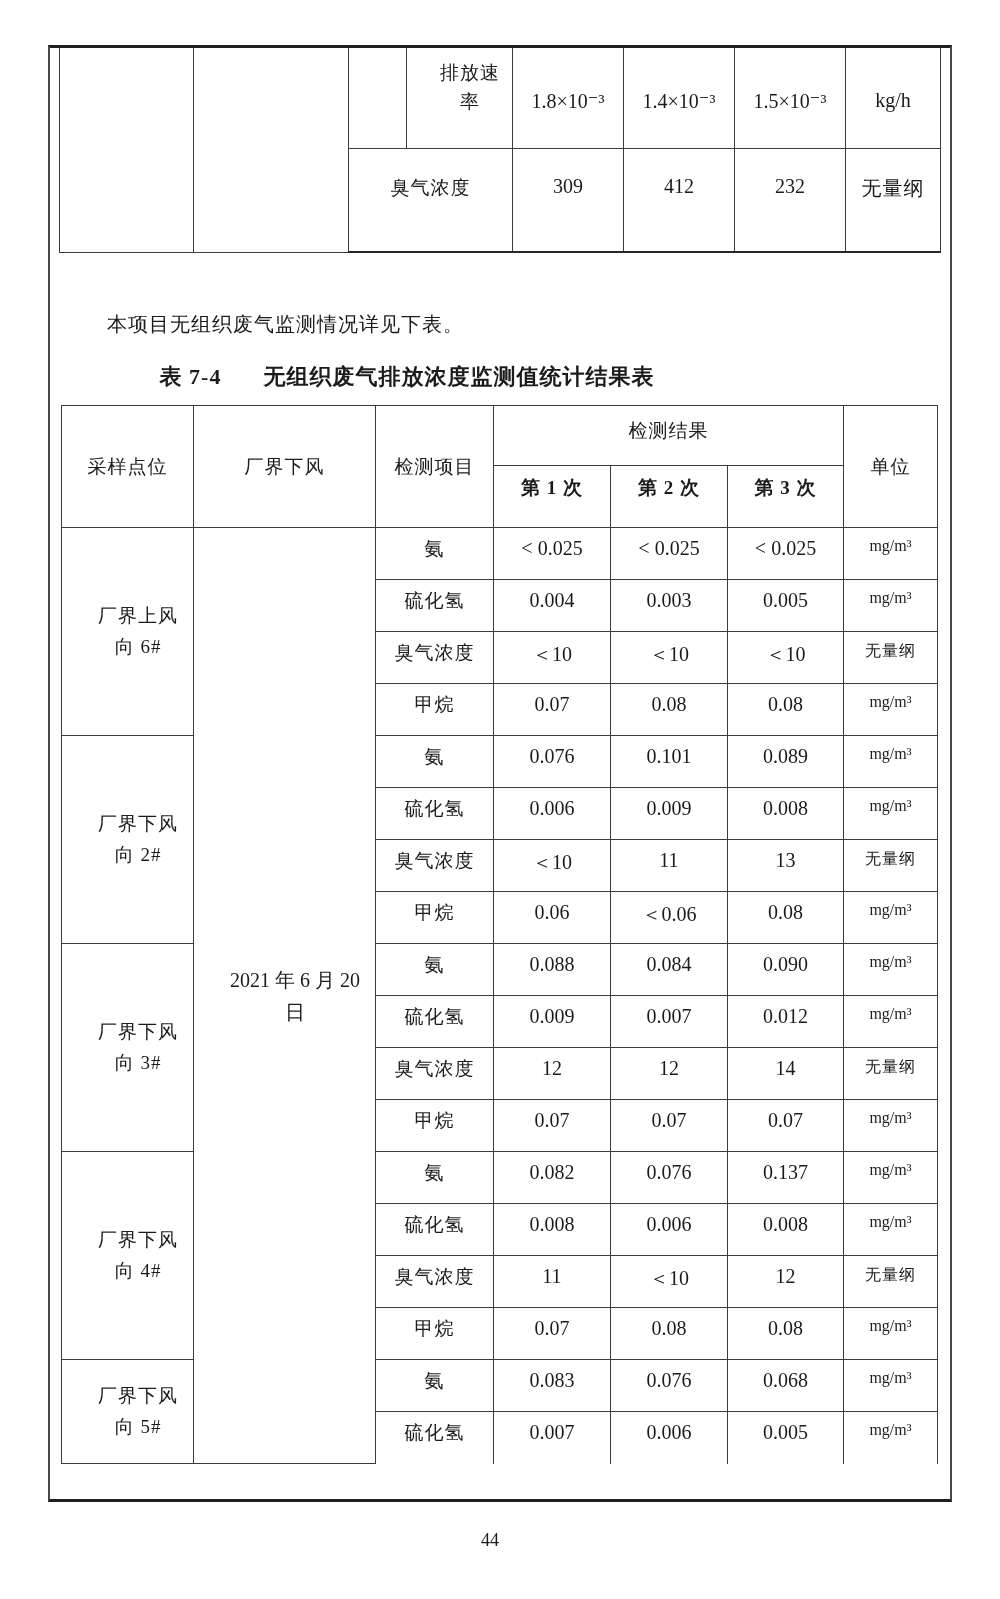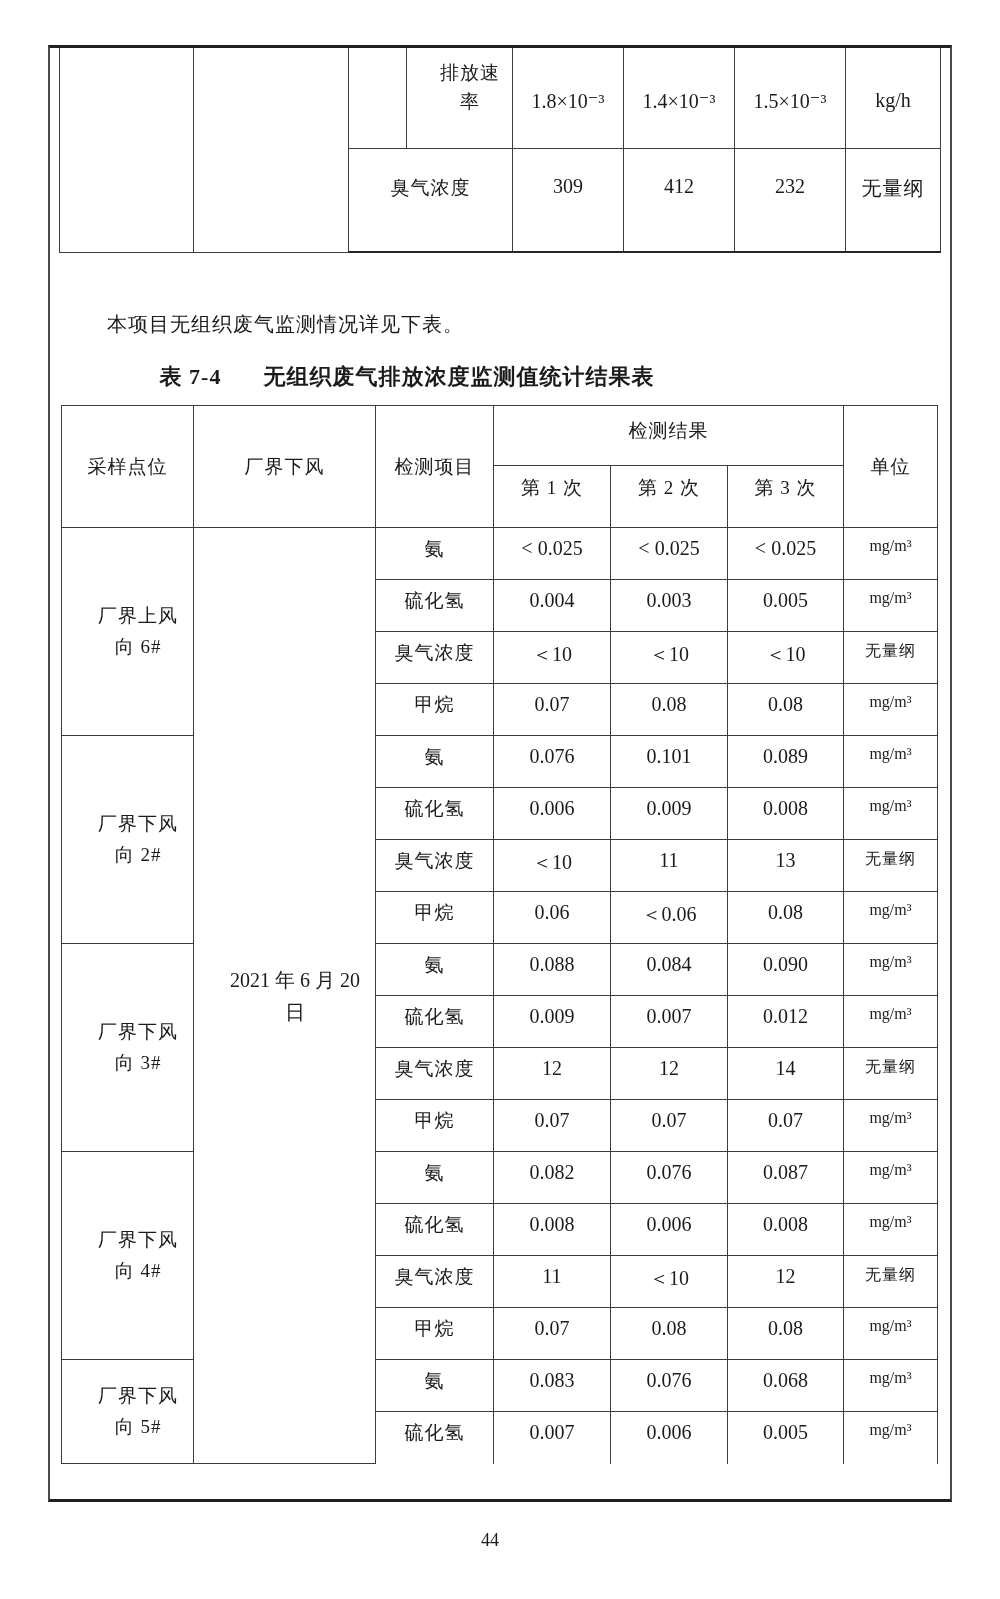--- a/index.html
+++ b/index.html
@@ -51,21 +51,21 @@
   .tbl-title{
     position:absolute;left:0;top:362px;width:814px;
     text-align:center;font-weight:bold;font-size:22px;letter-spacing:1px;
   }
   .tbl-title .gap{display:inline-block;width:42px;}
 
   
   .main-table{position:absolute;left:61px;top:405px;width:876px;}
   .main-table tr.h1 th{height:60px;vertical-align:middle;}
   .main-table tr.h1 th.result{vertical-align:top;padding-top:12px;}
-  .main-table tr.h2 th{height:62px;vertical-align:top;padding-top:9px;}
+  .main-table tr.h2 th{height:62px;vertical-align:top;padding-top:9px;font-weight:bold;}
   .main-table tr.d td{height:52px;}
   .main-table td.item{vertical-align:top;padding-top:8px;}
   .main-table td.val{vertical-align:top;padding-top:9px;font-size:20px;letter-spacing:0;text-align:center;}
   .main-table td.unit{vertical-align:top;padding-top:9px;font-size:16px;}
   .main-table td.pt{vertical-align:middle;line-height:1.6;}
   .main-table td.date{vertical-align:middle;line-height:1.6;font-size:20px;letter-spacing:0;font-family:Liberation Serif, serif;}
   .main-table tr.last td{border-bottom:none;}
 
   .page-num{
     position:absolute;left:0;top:1530px;width:980px;
@@ -230,21 +230,21 @@
     <td class="val">0.07</td>
     <td class="unit">mg/m³</td>
   </tr>
 
   <tr class="d">
     <td rowspan="4" class="pt cjk pre">厂界下风
 向 4#</td>
     <td class="item cjk">氨</td>
     <td class="val">0.082</td>
     <td class="val">0.076</td>
-    <td class="val">0.087</td>
+    <td class="val">0.137</td>
     <td class="unit">mg/m³</td>
   </tr>
   <tr class="d">
     <td class="item cjk">硫化氢</td>
     <td class="val">0.008</td>
     <td class="val">0.006</td>
     <td class="val">0.008</td>
     <td class="unit">mg/m³</td>
   </tr>
   <tr class="d">

